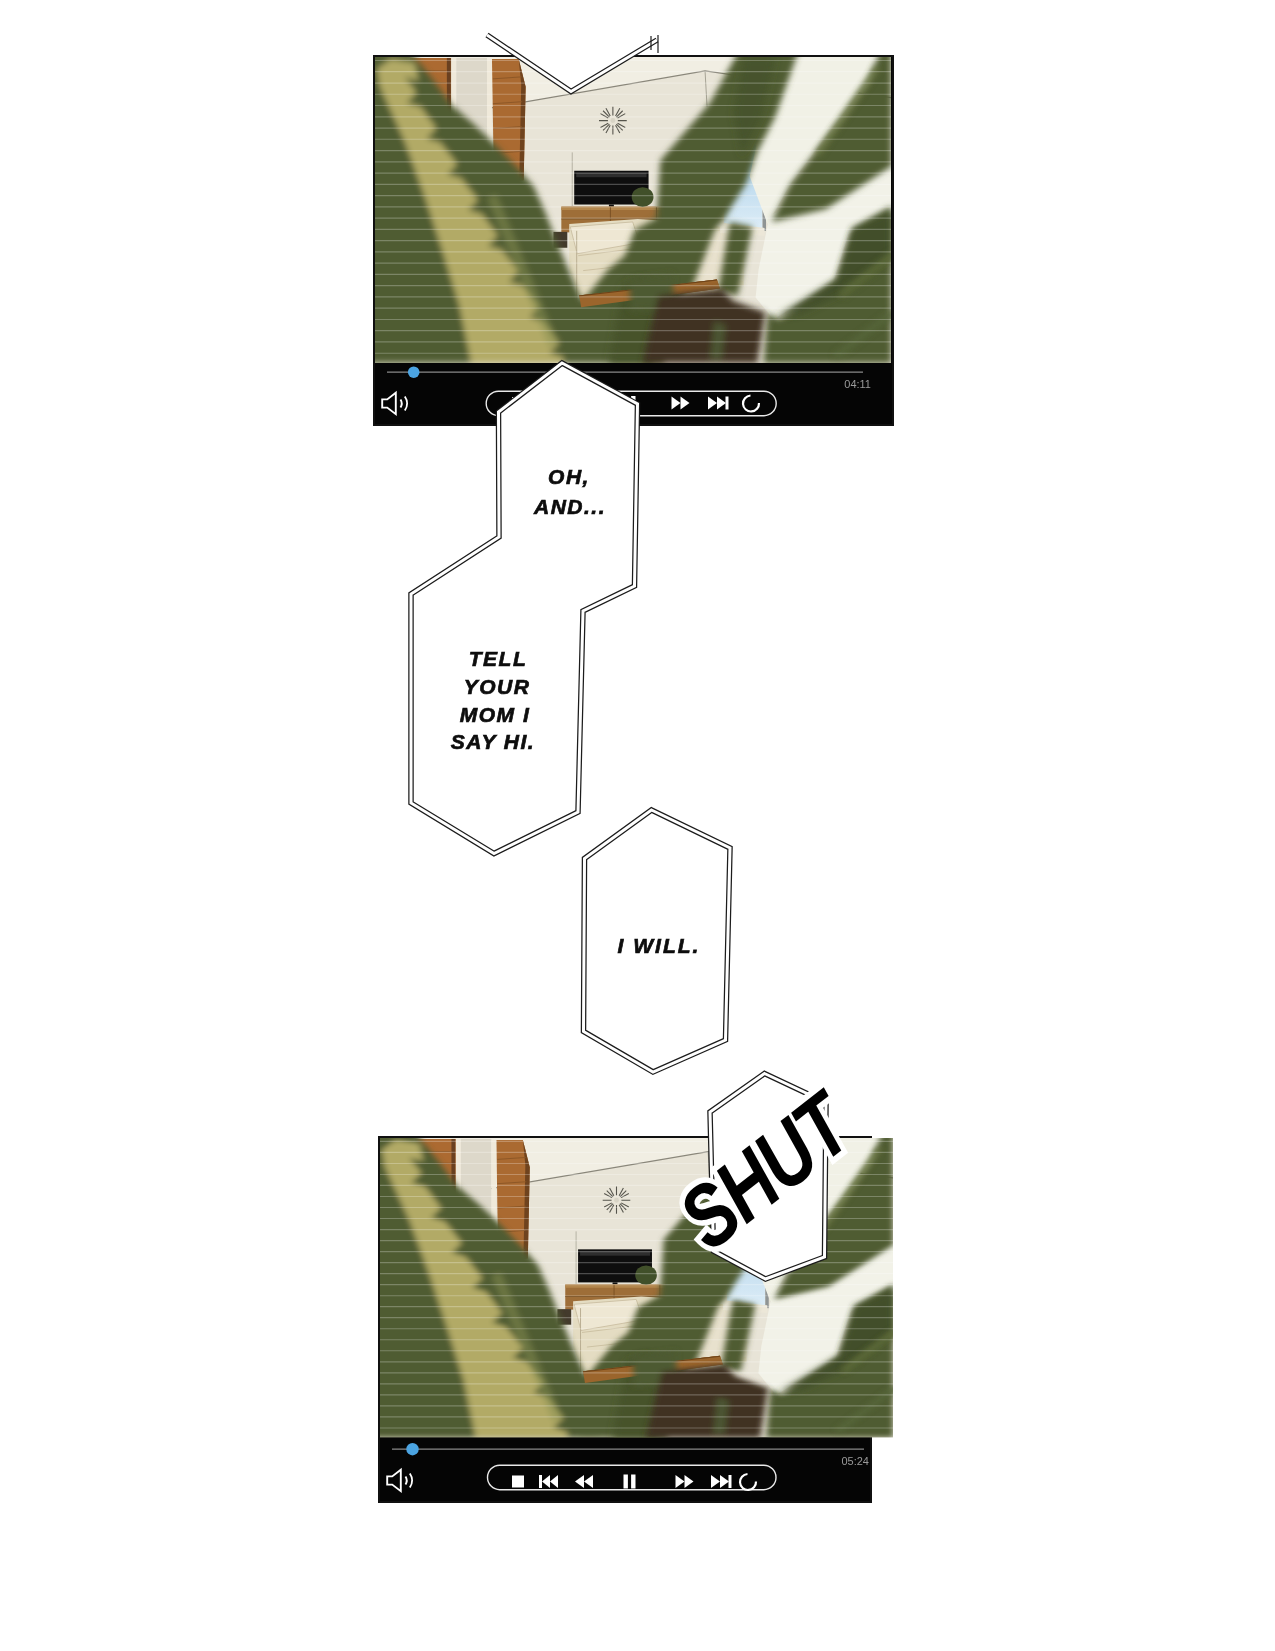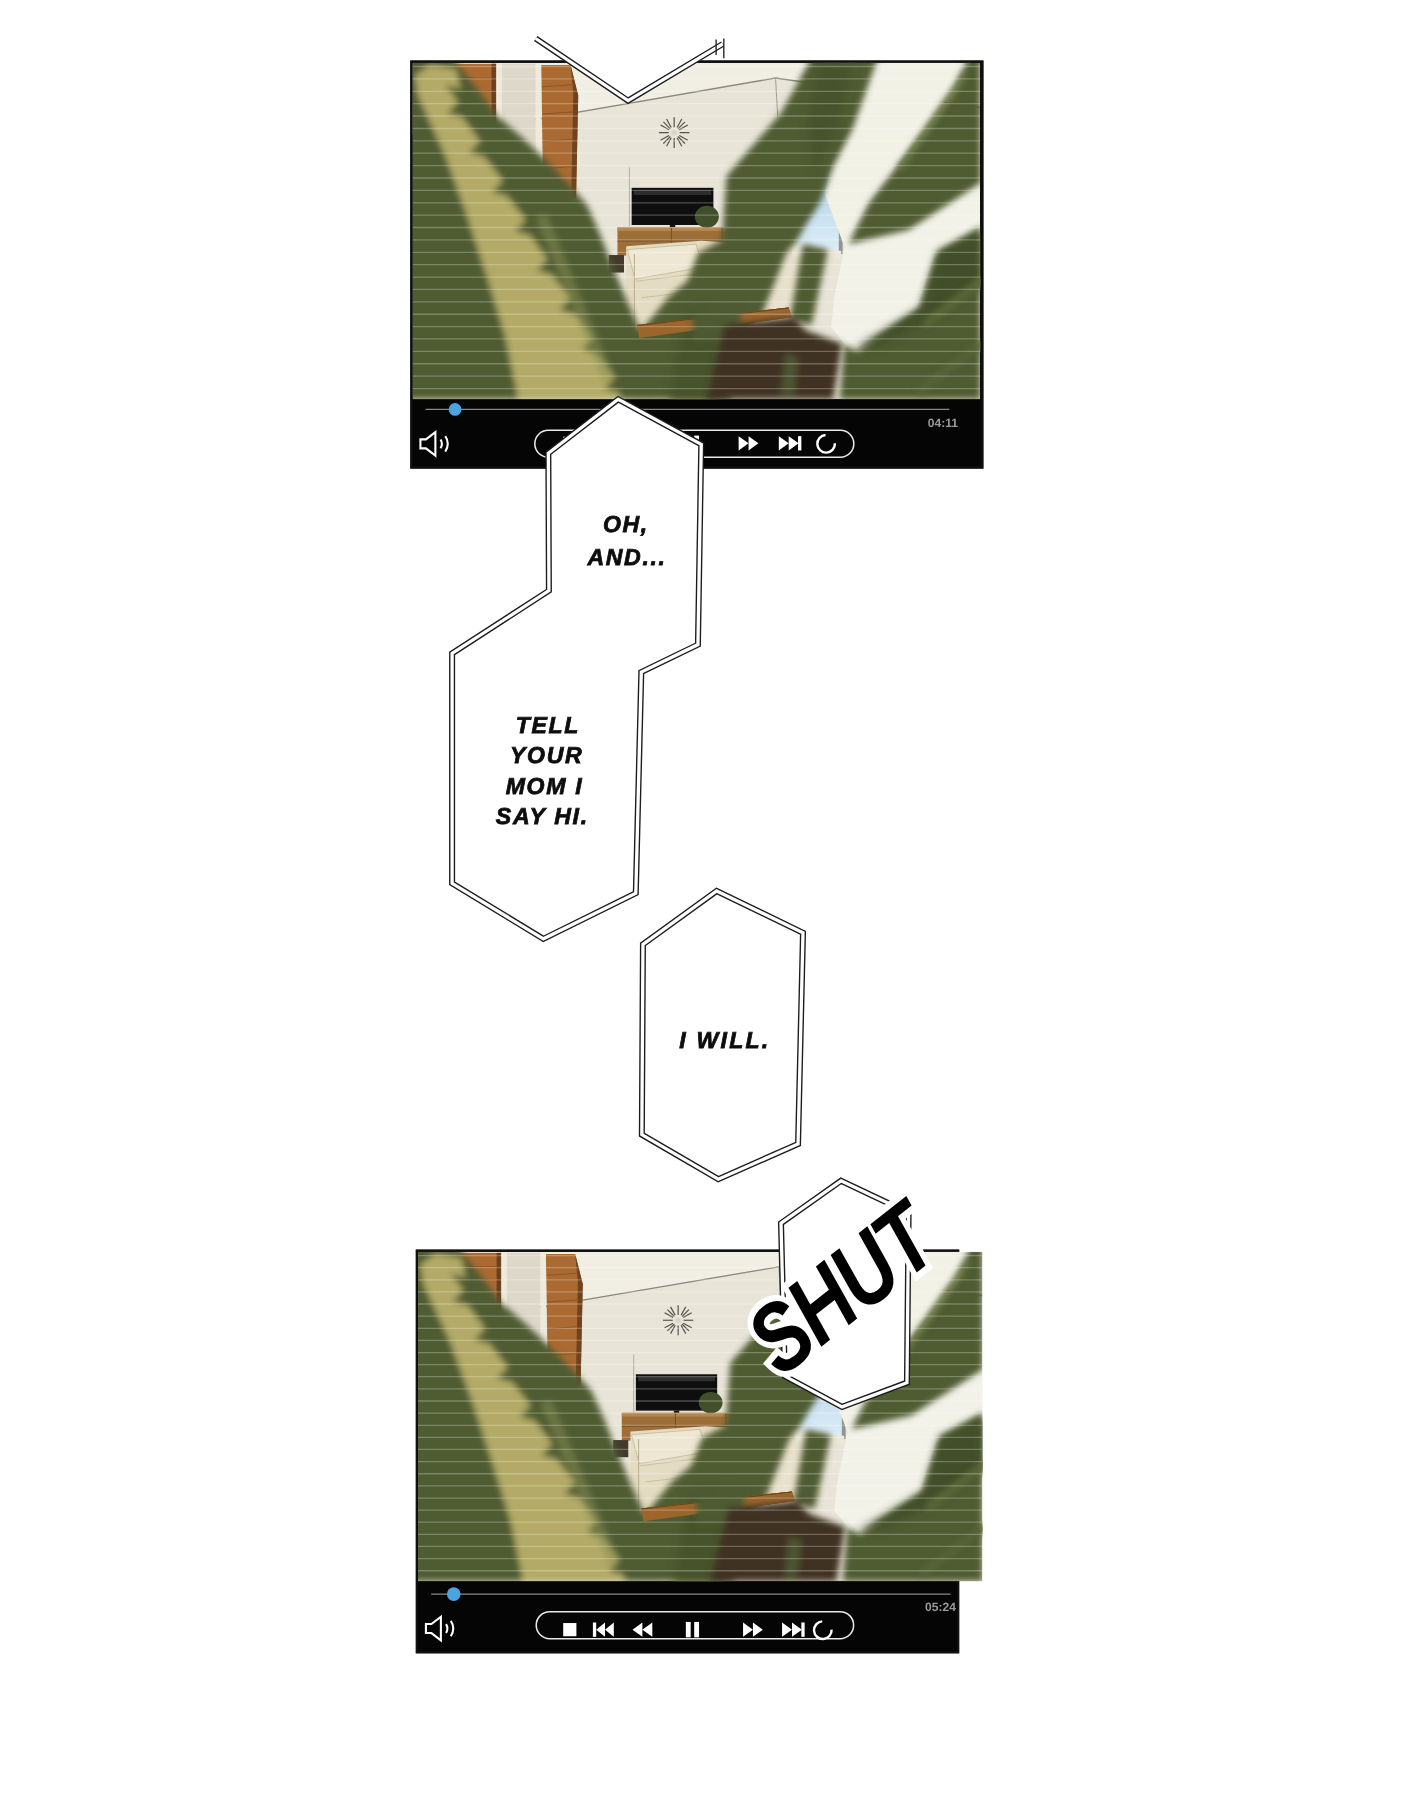--- a/index.html
+++ b/index.html
@@ -1,17 +1,17 @@
 <!DOCTYPE html>
 <html><head>
 <meta charset="utf-8">
 <style>
 html,body{margin:0;padding:0;background:#ffffff;}
 body{width:1275px;height:1651px;position:relative;overflow:hidden;font-family:"Liberation Sans",sans-serif;}
-.panel{position:absolute;background:#050505;border:2.3px solid #101010;box-sizing:border-box;font-weight:bold;}
+.panel{position:absolute;background:#050505;border:2.3px solid #101010;box-sizing:border-box;}
 .panel svg{position:absolute;left:0;top:0;}
 #ovl{position:absolute;left:0;top:0;z-index:5;}
 </style>
 </head>
 <body>
 <svg width="0" height="0" style="position:absolute">
 <defs>
 <linearGradient id="sky" x1="0" y1="0" x2="0" y2="1">
 <stop offset="0" stop-color="#a7cde7"></stop>
         <stop offset="1" stop-color="#ddedf7"></stop>

